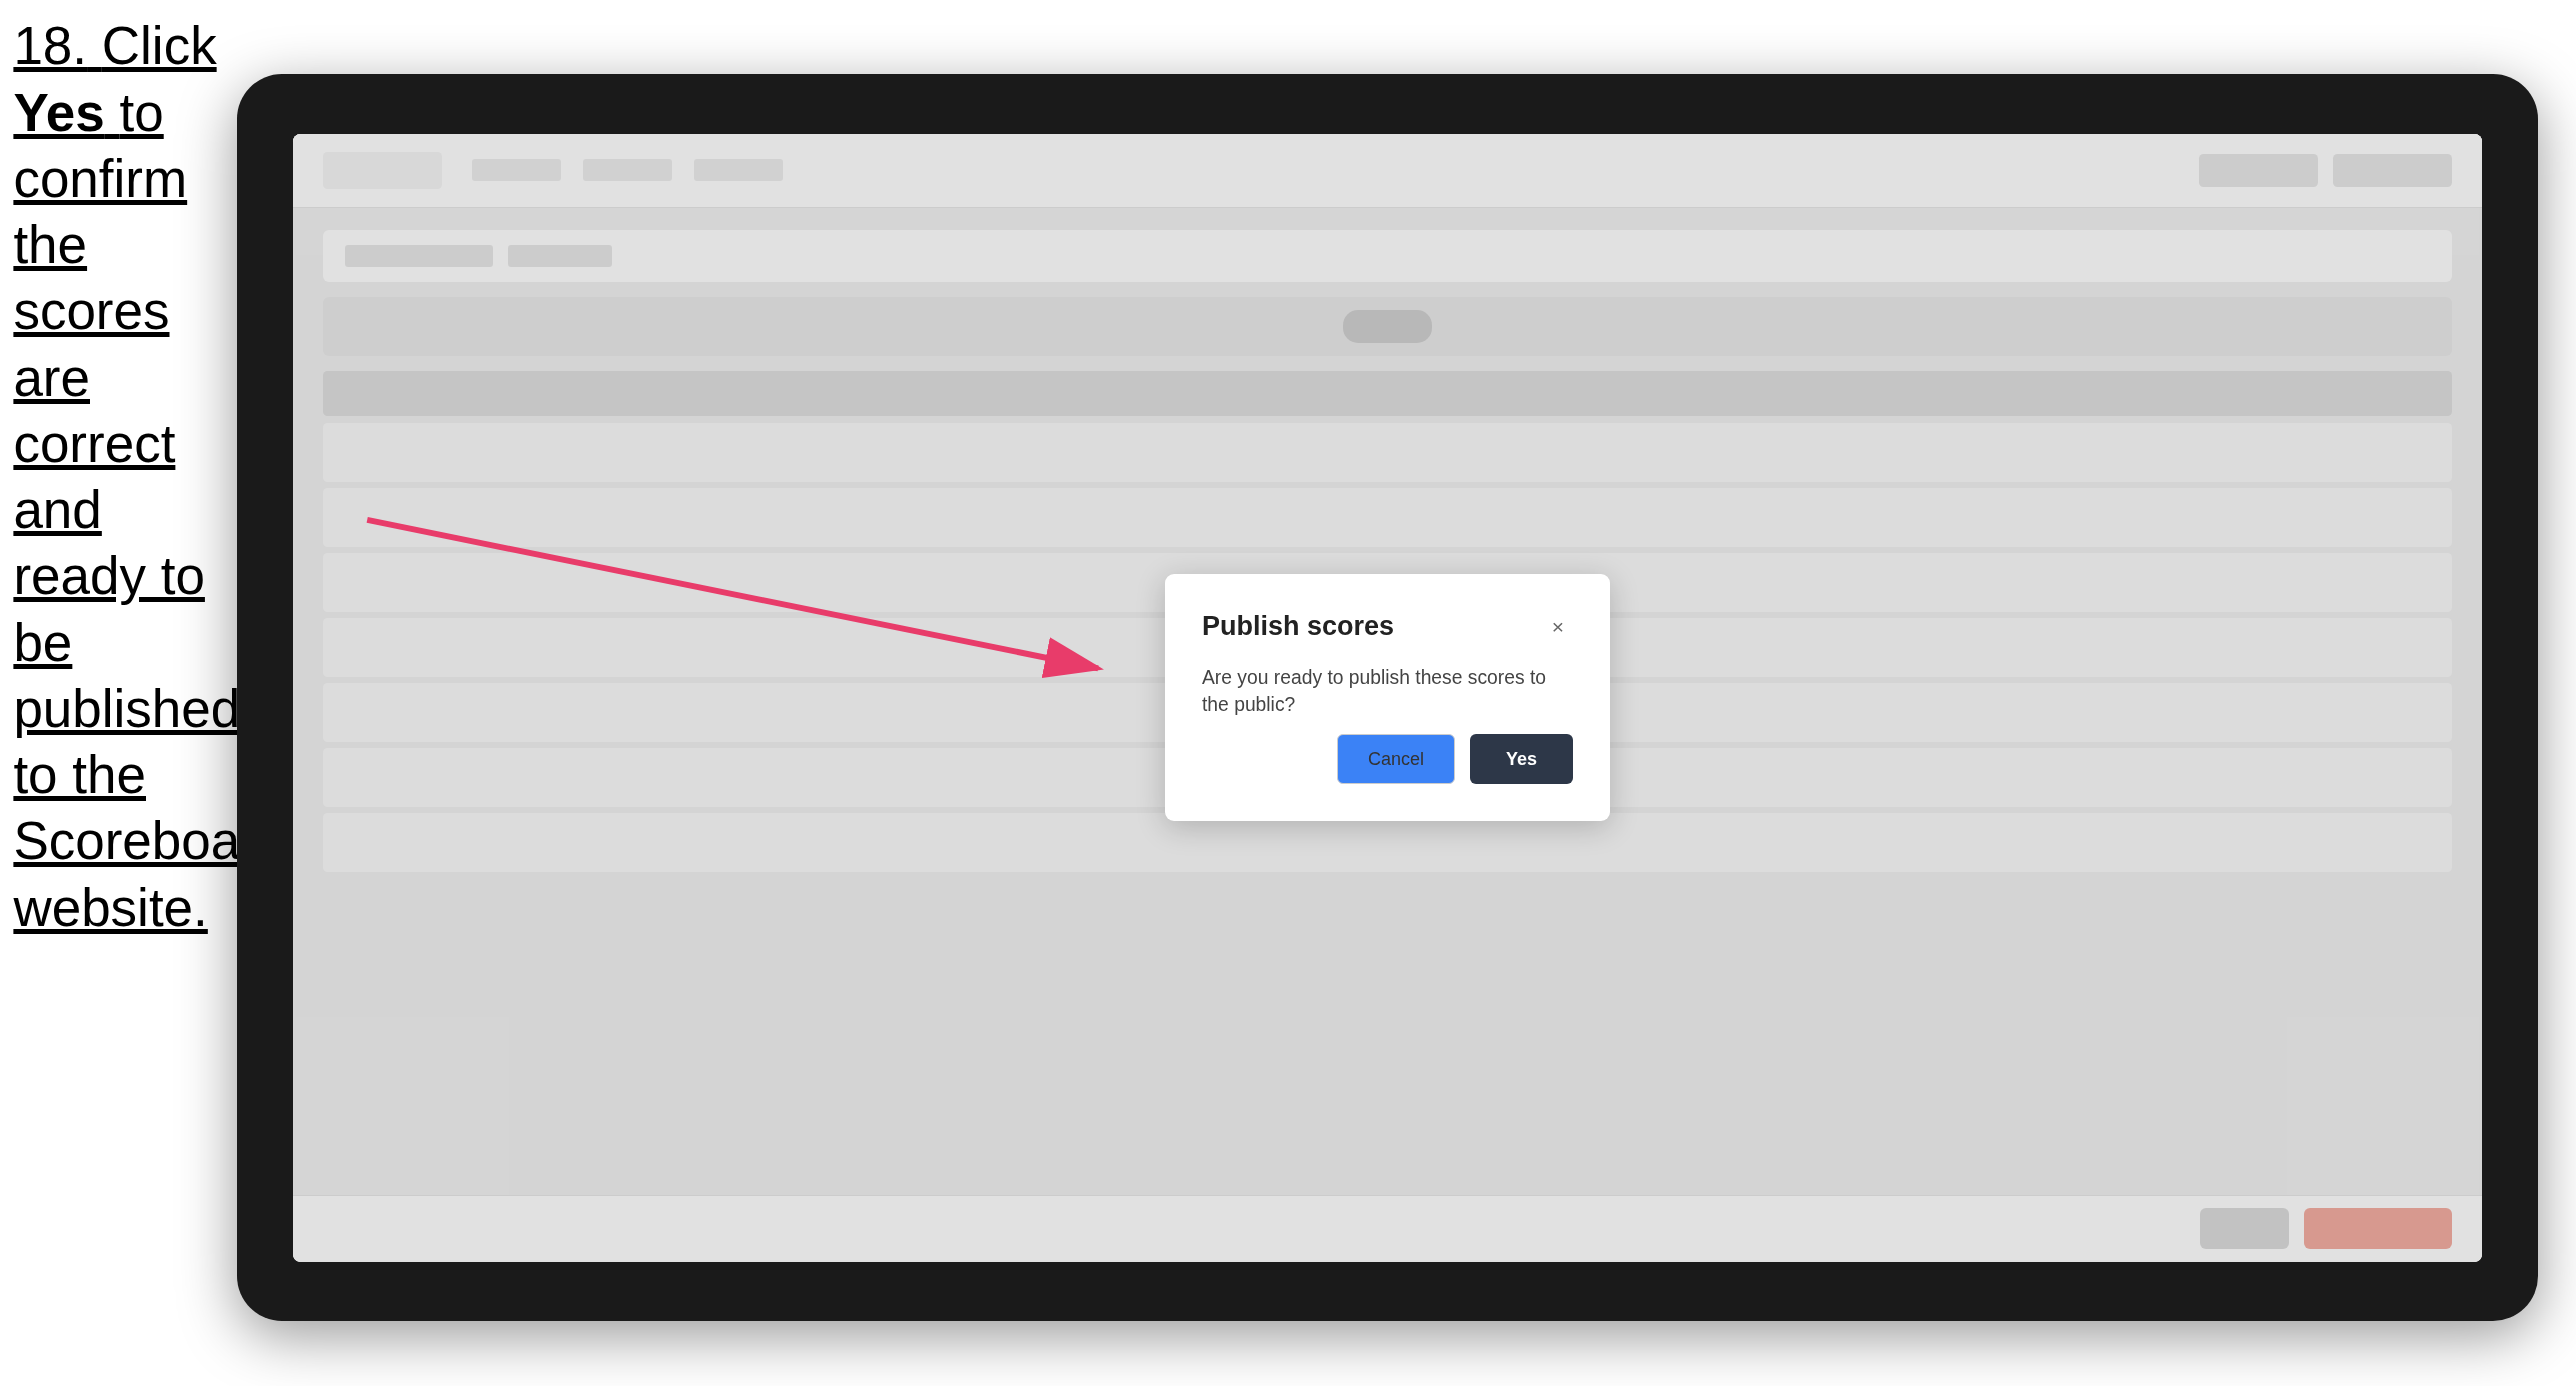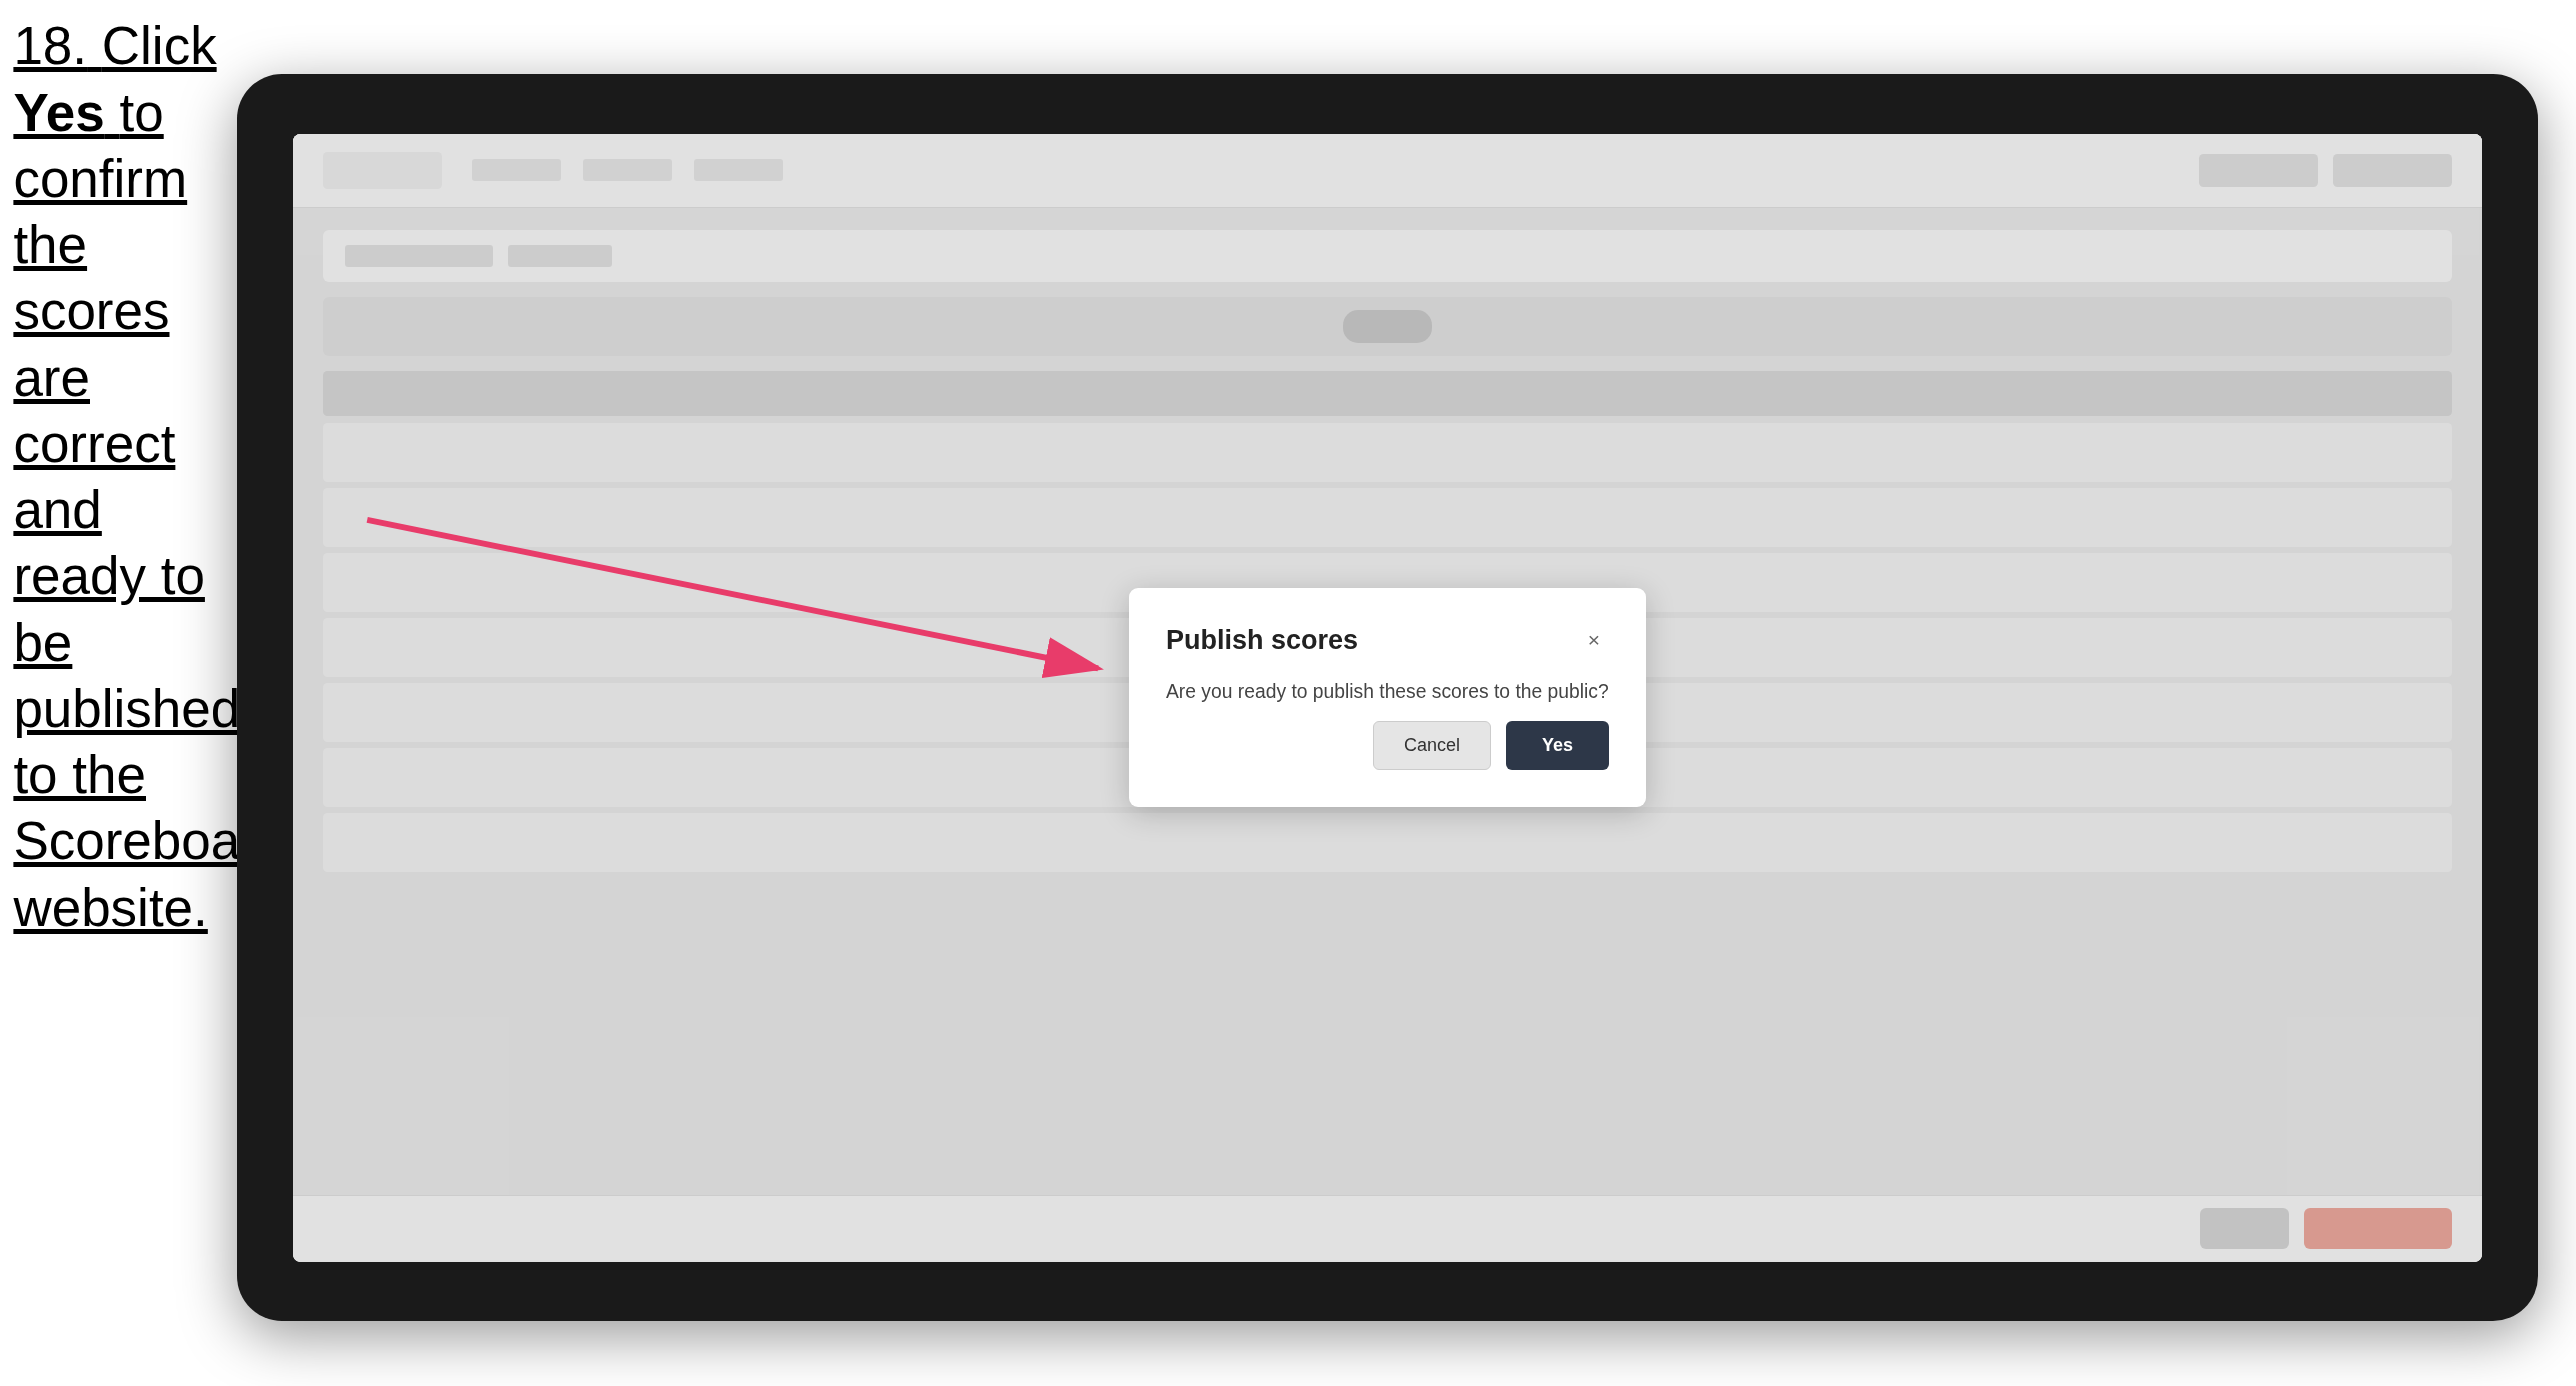--- a/index.html
+++ b/index.html
@@ -203,21 +203,21 @@
       display: flex;
       align-items: center;
       justify-content: center;
       z-index: 10;
     }
 
     .modal {
       background: #fff;
       border-radius: 9px;
       box-shadow: 0 6px 30px rgba(0,0,0,0.2);
-      width: 517px;
+      width: 445px;
       padding: 37px;
       position: relative;
     }
 
     .modal-header {
       display: flex;
       align-items: center;
       justify-content: space-between;
       margin-bottom: 22px;
     }
@@ -250,21 +250,21 @@
     .modal-footer {
       display: flex;
       justify-content: flex-end;
       gap: 15px;
     }
 
     .btn-cancel {
       padding: 13.4px 30px;
       border: 0.7px solid #ccc;
       border-radius: 6px;
-      background: #e5e5e5;
+      background: #3b82f6;
       font-size: 18px;
       color: #333;
       cursor: pointer;
     }
 
     .btn-yes {
       padding: 13.4px 36px;
       border: none;
       border-radius: 6px;
       background: #2d3748;

